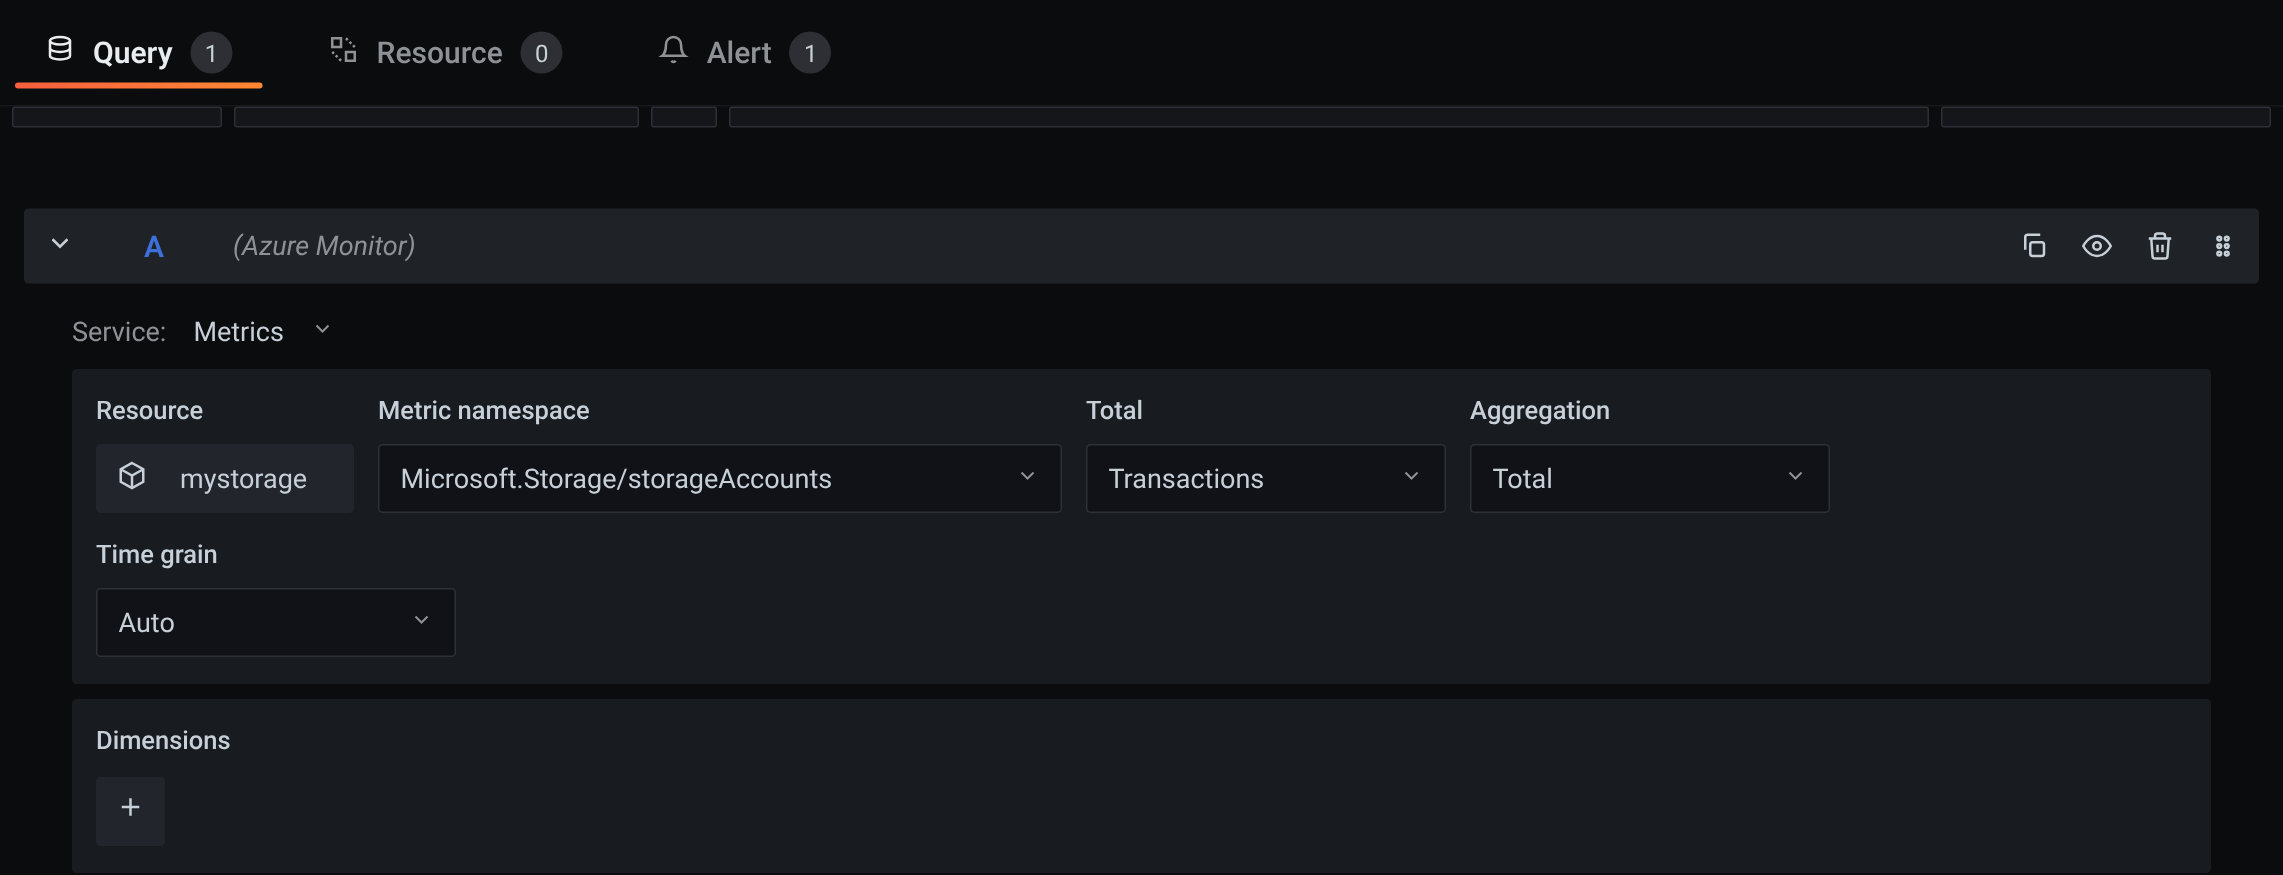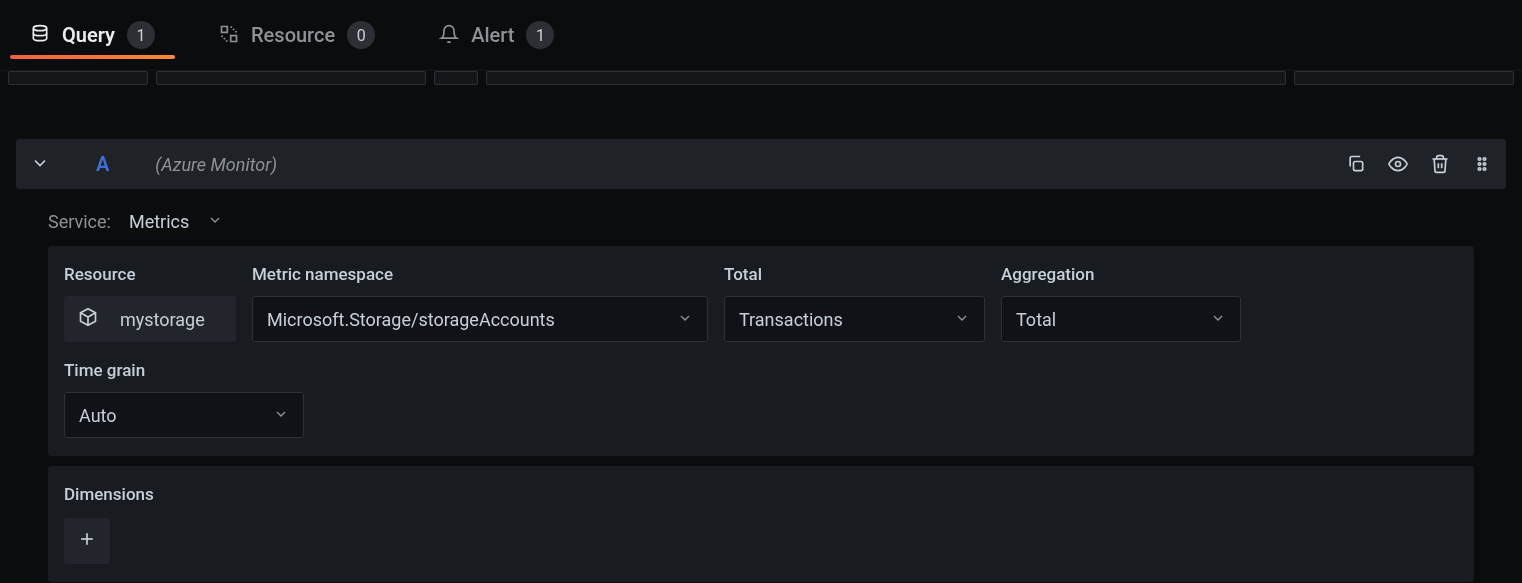--- a/index.html
+++ b/index.html
@@ -331,21 +331,21 @@
         <span>Microsoft.Storage/storageAccounts</span>
         <span class="select-icon">
           <svg viewBox="0 0 24 24" style="width:16px;height:16px;">
               <polyline points="6 9 12 15 18 9"></polyline>
             </svg>
         </span>
       </div>
     </div>
     <div class="field">
       <span class="field-label">Total</span>
-      <div class="control select" style="width:261px;">
+      <div class="control select" style="width:240px;">
         <span>Transactions</span>
         <span class="select-icon">
           <svg viewBox="0 0 24 24" style="width:16px;height:16px;">
               <polyline points="6 9 12 15 18 9"></polyline>
             </svg>
         </span>
       </div>
     </div>
     <div class="field">
       <span class="field-label">Aggregation</span>

